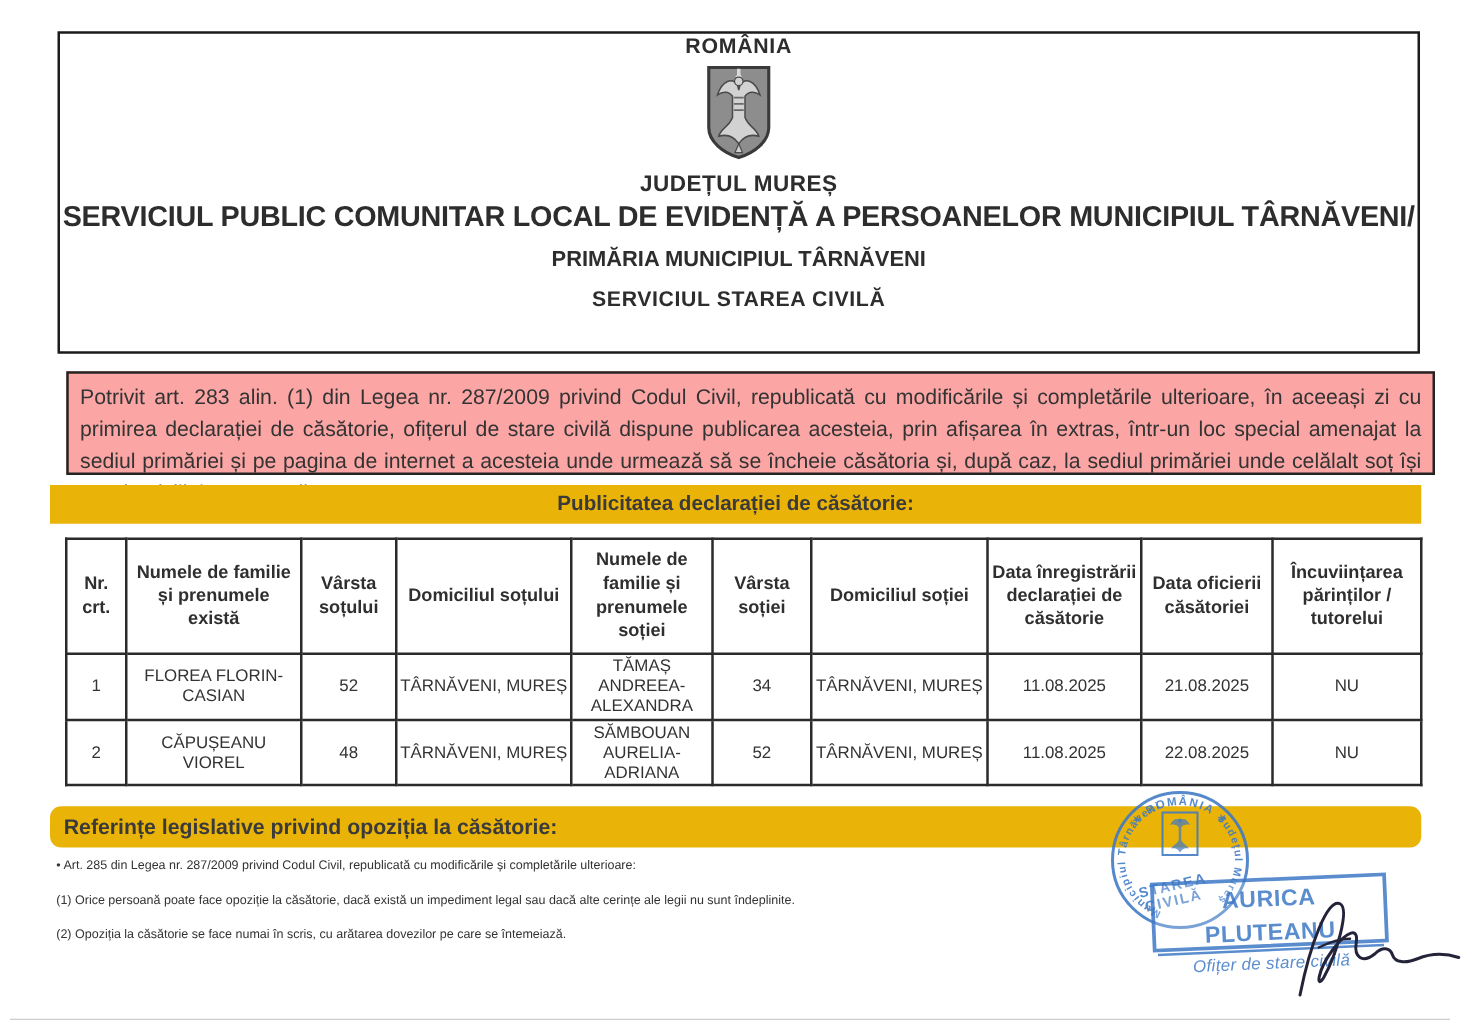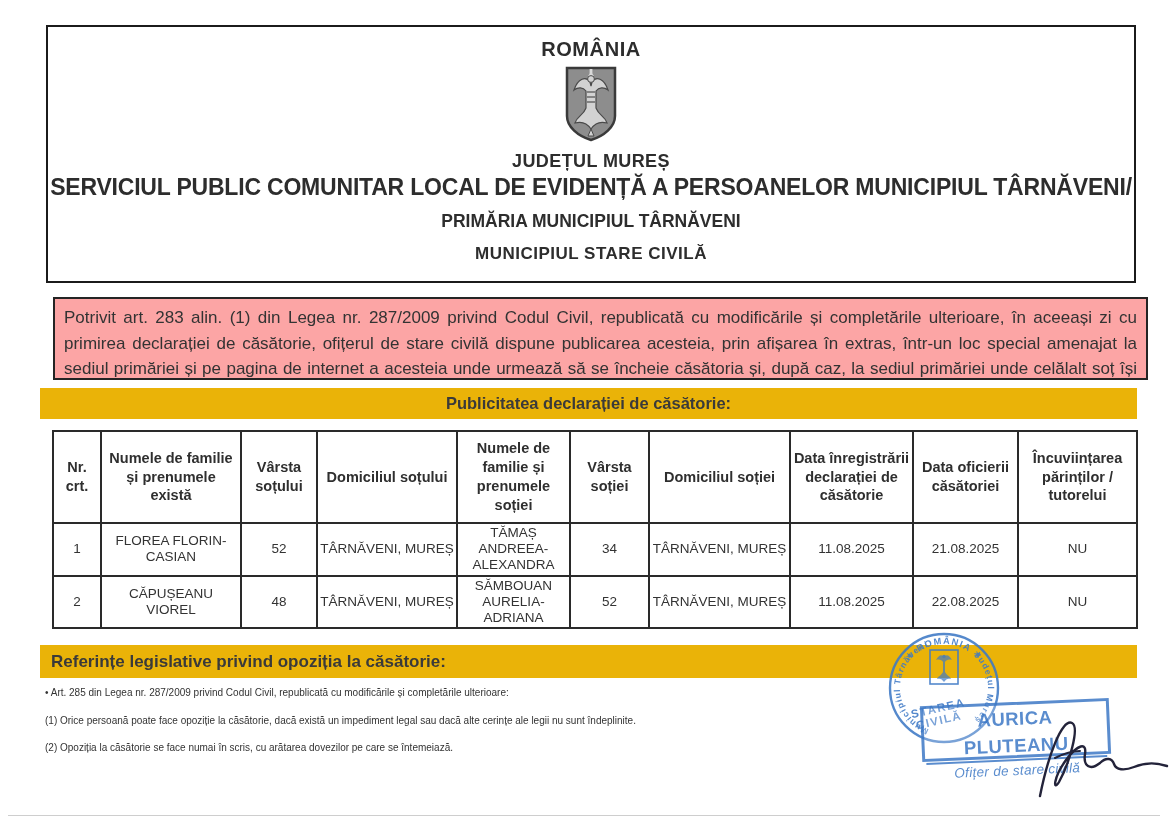--- a/index.html
+++ b/index.html
@@ -6,41 +6,41 @@
   #page{
     position:relative;width:1170px;height:827px;background:#ffffff;
     font-family:"Liberation Sans", sans-serif;color:#2e2e2e;overflow:hidden;
   }
 
   
   .header-box{
     position:absolute;left:46px;top:25px;width:1086px;height:254px;
     border:2px solid #1b1b1b;text-align:center;color:#2d2d2d;background:#fff;
   }
-  .hb-country{margin-top:11px;font-size:20px;font-weight:700;letter-spacing:.6px;}
+  .hb-country{font-size:17px;font-weight:700;letter-spacing:.6px;}
   .hb-arms{margin-top:5px;height:76px;}
   .hb-l1{margin-top:9px;font-size:18px;font-weight:700;letter-spacing:.4px;}
   .hb-l2{margin-top:2px;font-size:23px;font-weight:700;letter-spacing:-0.2px;}
   .hb-l3{margin-top:10px;font-size:17.5px;font-weight:700;}
   .hb-l4{margin-top:12px;font-size:17px;font-weight:700;letter-spacing:.5px;}
 
   
   .intro-box{
     position:absolute;left:53px;top:297px;width:1073px;height:69px;
     border:2px solid #242424;padding:6px 9px 4px 9px;
     font-size:17px;line-height:25.5px;text-align:justify;color:#333;background:#fca5a5;
   }
 
   
   .section-bar{
     position:absolute;left:40px;width:1097px;background:#eab308;color:#3a3a3a;
     font-weight:700;
   }
   .bar-publicity{top:388px;height:31px;line-height:31px;text-align:center;font-size:16.5px;}
-  .bar-references{top:645px;height:33px;line-height:33px;text-align:left;font-size:17px;padding-left:11px;width:1086px;}
+  .bar-references{top:645px;height:33px;line-height:33px;text-align:left;font-size:17px;padding-left:11px;width:1086px;border-radius:9px;}
 
   
   .doc-table{
     position:absolute;left:52px;top:430px;width:1084px;
     border-collapse:collapse;table-layout:fixed;background:#fff;
   }
   .doc-table th,.doc-table td{
     border:2px solid #2a2a2a;text-align:center;vertical-align:middle;
     padding:1px 2px;overflow:hidden;
   }
@@ -89,21 +89,21 @@
         <rect x="24.6" y="3" width="2.8" height="7" fill="#d9d9d9"></rect>
         <path d="M9,24 C13,12 21,10 25,16 L26,20 L27,16 C31,10 39,12 43,24 C39,21 34,21 31,25 L31,42 C34,50 40,50 42,57 C35,55 30,57 26,63 C22,57 17,55 10,57 C12,50 18,50 21,42 L21,25 C18,21 13,21 9,24 Z" fill="#d2d2d2" stroke="#4a4a4a" stroke-width="1.2"></path>
         <circle cx="26" cy="13" r="3.4" fill="#d2d2d2" stroke="#4a4a4a" stroke-width="1"></circle>
         <path d="M22,26 h8 M22,31 h8 M22,36 h8" stroke="#6a6a6a" stroke-width="1.4"></path>
         <path d="M26,63 L23,70 H29 Z" fill="#d2d2d2" stroke="#4a4a4a" stroke-width="1"></path>
       </svg>
     </div>
     <div class="hb-l1">JUDEȚUL MUREȘ</div>
     <div class="hb-l2">SERVICIUL PUBLIC COMUNITAR LOCAL DE EVIDENȚĂ A PERSOANELOR MUNICIPIUL TÂRNĂVENI/</div>
     <div class="hb-l3">PRIMĂRIA MUNICIPIUL TÂRNĂVENI</div>
-    <div class="hb-l4">MUNICIPIUL STARE CIVILĂ</div>
+    <div class="hb-l4">SERVICIUL STAREA CIVILĂ</div>
   </div>
 
   <div class="intro-box">Potrivit art. 283 alin. (1) din Legea nr. 287/2009 privind Codul Civil, republicată cu modificările și completările ulterioare, în aceeași zi cu primirea declarației de căsătorie, ofițerul de stare civilă dispune publicarea acesteia, prin afișarea în extras, într-un loc special amenajat la sediul primăriei și pe pagina de internet a acesteia unde urmează să se încheie căsătoria și, după caz, la sediul primăriei unde celălalt soț își are domiciliul sau reședința.</div>
 
   <div class="section-bar bar-publicity">Publicitatea declarației de căsătorie:</div>
 
   <table class="doc-table">
     <colgroup>
       <col style="width:48px">
         <col style="width:140px">

